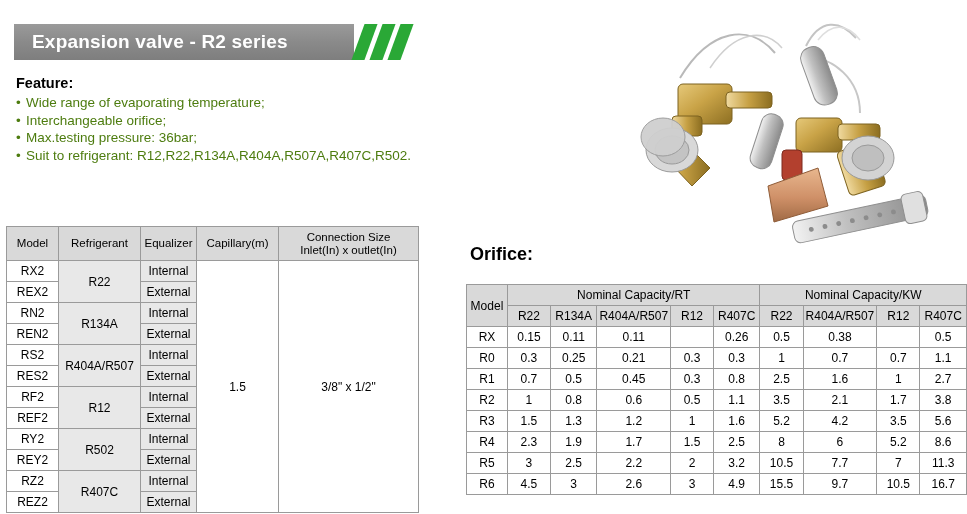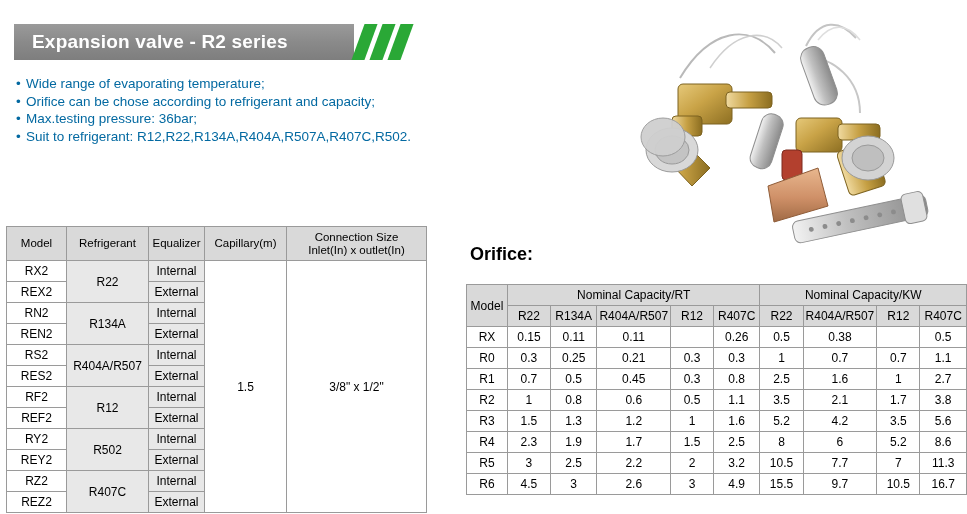--- a/index.html
+++ b/index.html
@@ -56,21 +56,21 @@
     width: 470px;
   }
   .feature-title {
     font-size: 14.5px;
     font-weight: bold;
     color: #000;
     margin-bottom: 3px;
   }
   .feature-item {
     font-size: 13.5px;
-    color: #0369a1;
+    color: #4d7c0f;
     line-height: 17.5px;
     white-space: nowrap;
   }
   .bullet {
     display: inline-block;
     width: 10px;
   }
 
   
   .main-table {
@@ -87,21 +87,21 @@
     padding: 0;
     height: 21px;
   }
   .main-table thead th {
     background: #d9d9d9;
     font-weight: normal;
     font-size: 11.5px;
     height: 34px;
     line-height: 13px;
   }
-  .main-table td.model { background: #ffffff; width: 60px; }
+  .main-table td.model { background: #ffffff; width: 52px; }
   .main-table td.refr { background: #e8e8e8; width: 82px; }
   .main-table td.equal { background: #e8e8e8; width: 56px; }
   .main-table td.cap { background: #ffffff; width: 82px; }
   .main-table td.conn { background: #ffffff; width: 140px; }
   .th-conn-l1 { display:block; }
   .th-conn-l2 { display:block; }
 
   
   .orifice-title {
     position: absolute;
@@ -150,22 +150,23 @@
 
   <div class="header">
     <div class="header-bar"></div>
     <div class="header-title">Expansion valve - R2 series</div>
     <div class="slash s1"></div>
     <div class="slash s2"></div>
     <div class="slash s3"></div>
   </div>
 
   <div class="feature">
+    <div class="feature-title">Feature:</div>
     <div class="feature-item"><span class="bullet">•</span><span>Wide range of evaporating temperature;</span></div>
-    <div class="feature-item"><span class="bullet">•</span><span>Orifice can be chose according to refrigerant and capacity;</span></div>
+    <div class="feature-item"><span class="bullet">•</span><span>Interchangeable orifice;</span></div>
     <div class="feature-item"><span class="bullet">•</span><span>Max.testing pressure: 36bar;</span></div>
     <div class="feature-item"><span class="bullet">•</span><span>Suit to refrigerant: R12,R22,R134A,R404A,R507A,R407C,R502.</span></div>
   </div>
 
   <table class="main-table">
     <thead>
       <tr>
         <th>Model</th>
         <th>Refrigerant</th>
         <th>Equalizer</th>

